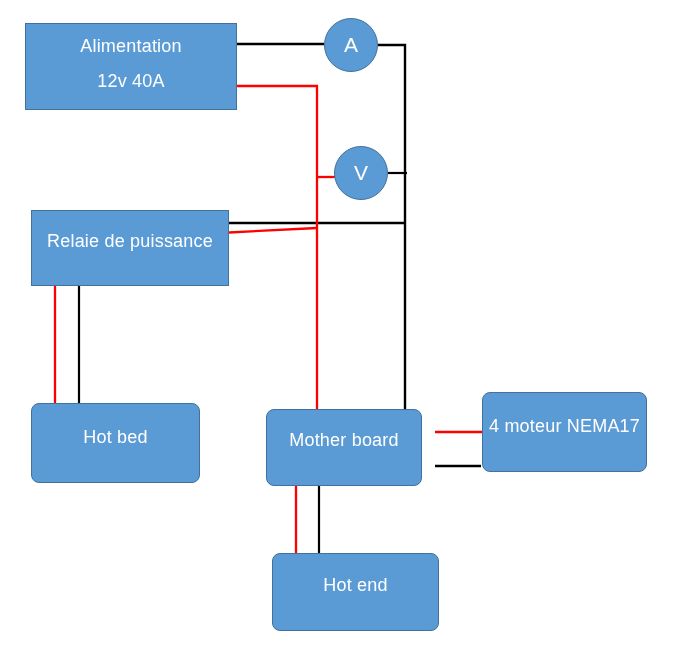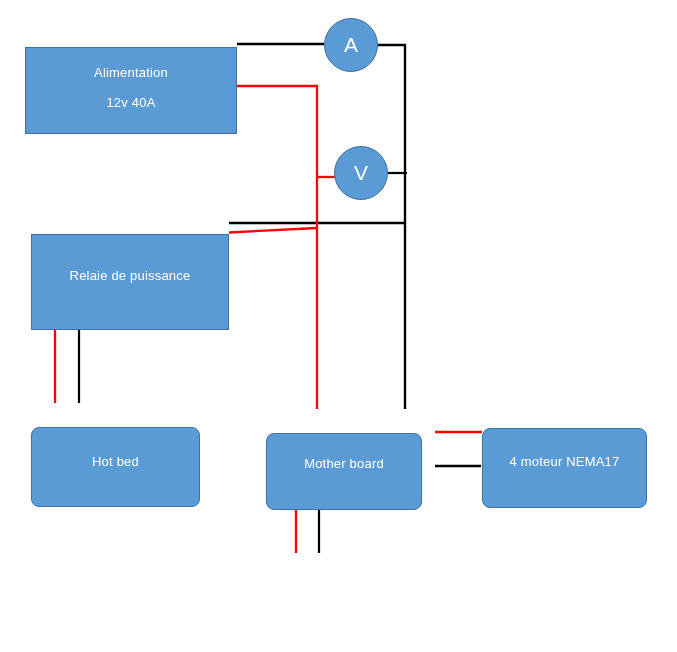--- a/index.html
+++ b/index.html
@@ -26,23 +26,22 @@
     z-index: 2;
     box-sizing: border-box;
     background: var(--node-fill, #5B9BD5);
     border: 1.5px solid var(--node-border, #41719C);
     color: var(--node-text, #ffffff);
     display: flex;
     flex-direction: column;
     align-items: center;
     justify-content: center;
     text-align: center;
-    font-size: 13px;
+    font-size: 18px;
     letter-spacing: 0.2px;
-    margin-top: 24px;
   }
   .node.rounded { border-radius: 8px; }
   .node .label { line-height: 1; }
   .node-alimentation .label + .label { margin-top: 17px; }
   .meter {
     position: absolute;
     z-index: 2;
     box-sizing: border-box;
     background: var(--node-fill, #5B9BD5);
     border: 1.5px solid var(--node-border, #4A86C4);
@@ -75,36 +74,39 @@
     <path d="M55,286 V403" class="wire-red" fill="none" stroke-width="2.3" stroke="#FF0000"></path>
     <path d="M435,432 H482" class="wire-red" fill="none" stroke-width="2.4" stroke="#FF0000"></path>
     <path d="M296,485 V553" class="wire-red" fill="none" stroke-width="2.3" stroke="#FF0000"></path>
   </svg>
 
   <div class="node node-alimentation" style="left:25px; top:23px; width:212px; height:87px; padding-bottom:6px;">
     <div class="label">Alimentation</div>
     <div class="label">12v 40A</div>
   </div>
 
-  <div class="node" style="left:31px; top:210px; width:198px; height:96px; padding-bottom:14px;">
+  <div class="node" style="left:31px; top:210px; width:198px; height:76px; padding-bottom:14px;">
     <div class="label">Relaie de puissance</div>
   </div>
 
   <div class="node rounded" style="left:31px; top:403px; width:169px; height:80px; padding-bottom:12px;">
     <div class="label">Hot bed</div>
   </div>
 
   <div class="node rounded" style="left:266px; top:409px; width:156px; height:77px; padding-bottom:16px;">
     <div class="label">Mother board</div>
   </div>
 
-  <div class="node rounded" style="left:482px; top:404px; width:165px; height:80px; padding-bottom:13px;">
+  <div class="node rounded" style="left:482px; top:392px; width:165px; height:80px; padding-bottom:13px;">
     <div class="label">4 moteur NEMA17</div>
   </div>
 
+  <div class="node rounded" style="left:272px; top:553px; width:167px; height:78px; padding-bottom:14px;">
+    <div class="label">Hot end</div>
+  </div>
 
   <div class="meter" style="left:324px; top:18px; width:54px; height:54px;">
     <span>A</span>
   </div>
 
   <div class="meter" style="left:334px; top:146px; width:54px; height:54px;">
     <span>V</span>
   </div>
 
 </div>

